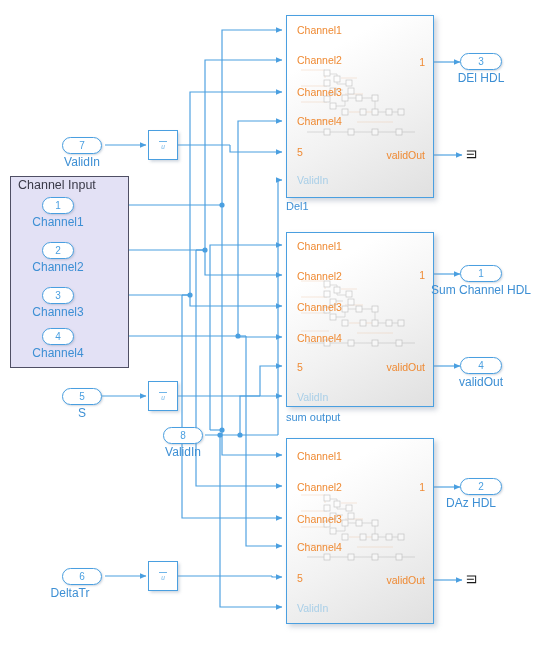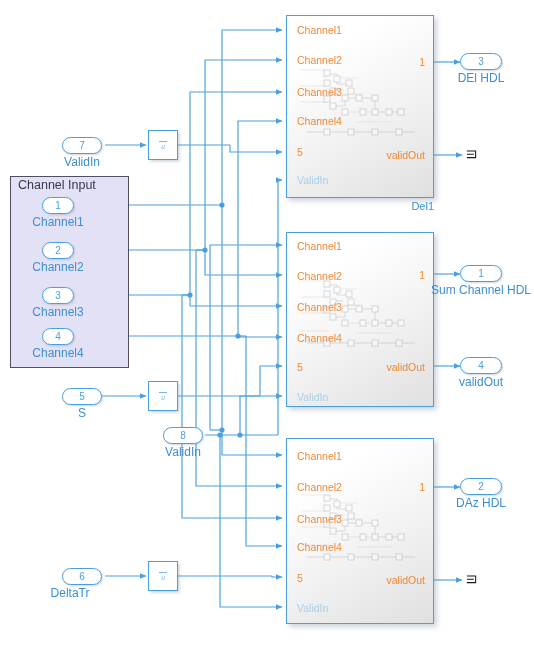--- a/index.html
+++ b/index.html
@@ -99,21 +99,21 @@
     border: 1.6px solid #4a9fe0;
     box-sizing: border-box;
     background: linear-gradient(150deg,#ffffff 0%, #ffffff 22%, #f2f2f2 58%, #e0e0e0 100%);
     box-shadow: 3px 3px 5px rgba(130,145,165,0.38);
     overflow: hidden;
   }
   .subsys-label {
     position: absolute;
     color: #3d8fd4;
     font-size: 11px;
-    text-align: right;
+    text-align: left;
     white-space: nowrap;
   }
   .pin {
     position: absolute;
     color: #ef8a33;
     font-size: 10.5px;
     white-space: nowrap;
     left: 10px;
   }
   .pin.dim {
@@ -344,20 +344,21 @@
     </svg>
     <div class="pin" style="top:7px;">Channel1</div>
     <div class="pin" style="top:37px;">Channel2</div>
     <div class="pin" style="top:68px;">Channel3</div>
     <div class="pin" style="top:99px;">Channel4</div>
     <div class="pin" style="top:128px;">5</div>
     <div class="pin dim" style="top:158px;">ValidIn</div>
     <div class="pout" style="top:36px;">1</div>
     <div class="pout" style="top:128px;">validOut</div>
   </div>
+  <div class="subsys-label" style="left:286px; top:411px; width:148px;">sum output</div>
 
   <div class="subsys" style="left:286px; top:438px; width:148px; height:186px;">
     <svg class="thumb" style="left:10px; top:50px;" width="126" height="78" viewBox="0 0 126 78">
       <g stroke="#e8b892" stroke-width="0.7" fill="none">
         <path d="M4,6 L20,6 M4,22 L18,22 M4,38 L16,38 M4,56 L14,56"></path>
         <path d="M20,6 L28,6 L28,14 M18,22 L30,22 M16,38 L30,38 M14,56 L32,56"></path>
         <path d="M44,14 L60,14 M48,30 L66,30 M52,48 L80,48 M60,58 L96,58"></path>
       </g>
       <g stroke="#999999" stroke-width="0.7" fill="none">
         <path d="M30,10 L40,10 L40,20 L50,20 M34,26 L46,26 M36,42 L48,42 L48,34 L62,34"></path>
@@ -399,21 +400,21 @@
   <div class="inport" style="left:460px; top:53px; width:42px;">3</div>
   <div class="portlabel" style="left:441px; top:71px; width:80px;">DEl HDL</div>
 
   <div class="inport" style="left:460px; top:265px; width:42px;">1</div>
   <div class="portlabel" style="left:424px; top:283px; width:114px;">Sum Channel HDL</div>
 
   <div class="inport" style="left:460px; top:357px; width:42px;">4</div>
   <div class="portlabel" style="left:441px; top:375px; width:80px;">validOut</div>
 
   <div class="inport" style="left:460px; top:478px; width:42px;">2</div>
-  <div class="portlabel" style="left:441px; top:496px; width:80px;">DAz HDL</div>
+  <div class="portlabel" style="left:431px; top:496px; width:80px;">DAz HDL</div>
 
   <svg class="terminator" style="left:466px; top:148px;" width="16" height="16" viewBox="0 0 16 16">
     <path d="M1,3.5 L11,3.5 L11,11 L1,11 M1,7.2 L9,7.2" stroke="#1a1a1a" stroke-width="1.2" fill="none"></path>
   </svg>
   <svg class="terminator" style="left:466px; top:573px;" width="16" height="16" viewBox="0 0 16 16">
     <path d="M1,3.5 L11,3.5 L11,11 L1,11 M1,7.2 L9,7.2" stroke="#1a1a1a" stroke-width="1.2" fill="none"></path>
   </svg>
 
 </div>
 

